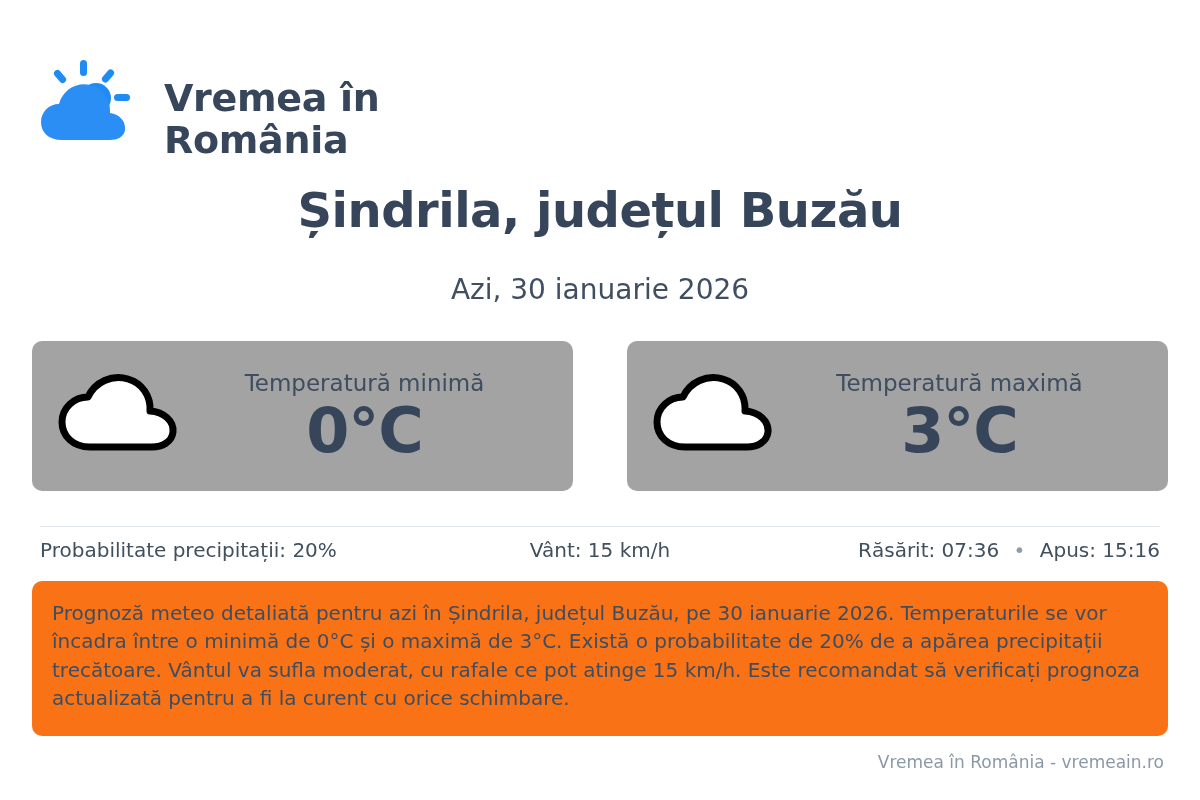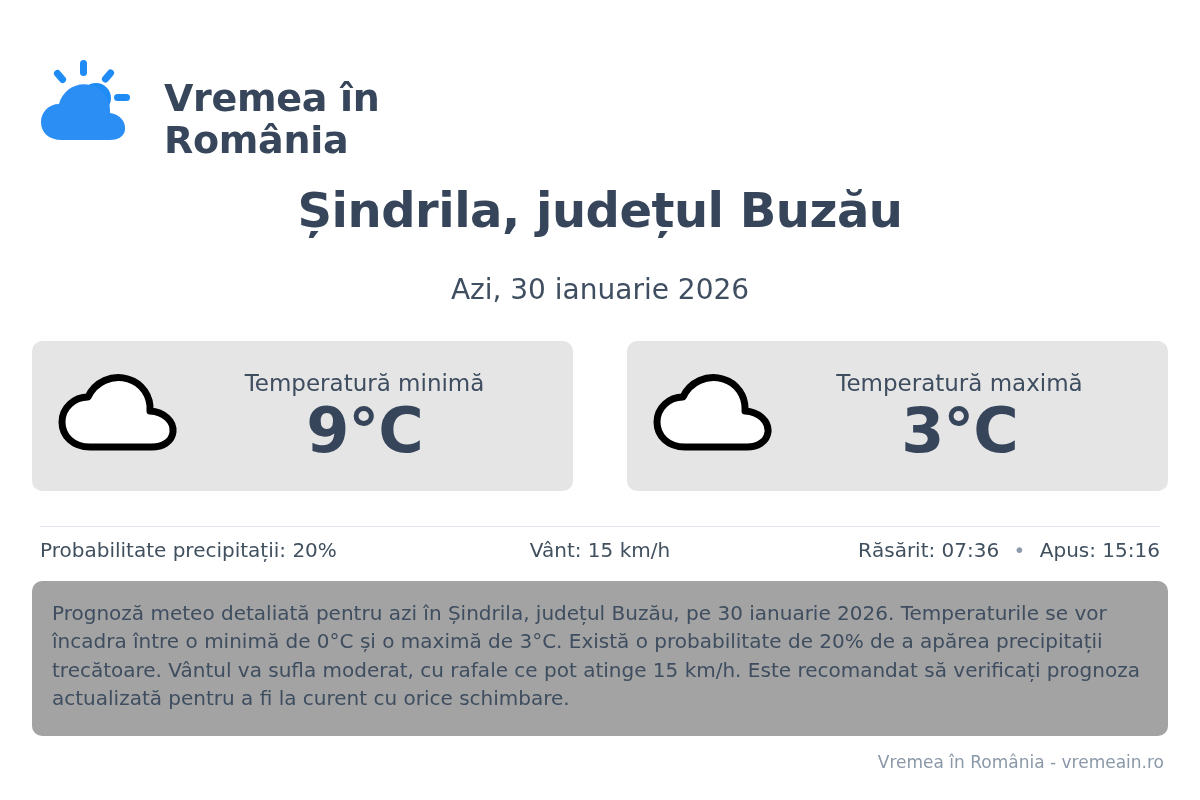--- a/index.html
+++ b/index.html
@@ -38,21 +38,21 @@
     font-size: 28px; color: #3f4e60; font-weight: normal; margin-top: 8px;
   }
 
   
   .cards {
     position: absolute; left: 32px; top: 341px;
     width: 1136px; display: flex; gap: 54px;
   }
   .card {
     flex: 1 1 0; height: 150px;
-    background: #e5e5e5; border-radius: 10px;
+    background: #a3a3a3; border-radius: 10px;
     display: flex; align-items: center; padding: 0 24px;
   }
   .card-icon { width: 124px; height: 110px; flex: 0 0 124px; }
   .card-text {
     flex: 1 1 auto; display: flex; flex-direction: column;
     align-items: center; justify-content: center; margin-top: 2px;
   }
   .card-label { font-size: 23px; color: #3e4d5f; margin-bottom: 2px; }
   .card-value {
     font-size: 62px; font-weight: bold; color: #36455a;
@@ -71,21 +71,21 @@
   }
   .stat-left { flex: 1 1 0; text-align: left; }
   .stat-mid { flex: 1 1 0; text-align: center; }
   .stat-right { flex: 1 1 0; text-align: right; white-space: nowrap; }
   .bullet { color: #8e9bab; padding: 0 8px; }
 
   
   .desc {
     position: absolute; left: 32px; top: 581px;
     width: 1136px; min-height: 155px;
-    background: #a3a3a3; border-radius: 10px;
+    background: #f97316; border-radius: 10px;
     padding: 18px 26px 20px 20px;
     font-size: 20px; line-height: 1.42; color: #3e4d5f;
   }
 
   
   .footer {
     position: absolute; right: 36px; top: 752px;
     font-size: 17px; color: #8b98a8;
   }
 </style>
@@ -122,21 +122,21 @@
 
     <div class="card">
       <div class="card-icon">
         <svg viewBox="0 0 124 110" width="124" height="110" aria-hidden="true">
           <path d="M34 86 C17 86 6 75 6 61 C6 47 18 36 32 36 C39 21 56 13 72 18 C86 22 95 35 94 50
                    C108 51 118 60 117 71 C116 81 106 86 96 86 Z" fill="#ffffff" stroke="#000000" stroke-width="7" stroke-linejoin="round"></path>
         </svg>
       </div>
       <div class="card-text">
         <div class="card-label">Temperatură minimă</div>
-        <div class="card-value">9°C</div>
+        <div class="card-value">0°C</div>
       </div>
     </div>
 
     <div class="card">
       <div class="card-icon">
         <svg viewBox="0 0 124 110" width="124" height="110" aria-hidden="true">
           <path d="M34 86 C17 86 6 75 6 61 C6 47 18 36 32 36 C39 21 56 13 72 18 C86 22 95 35 94 50
                    C108 51 118 60 117 71 C116 81 106 86 96 86 Z" fill="#ffffff" stroke="#000000" stroke-width="7" stroke-linejoin="round"></path>
         </svg>
       </div>

